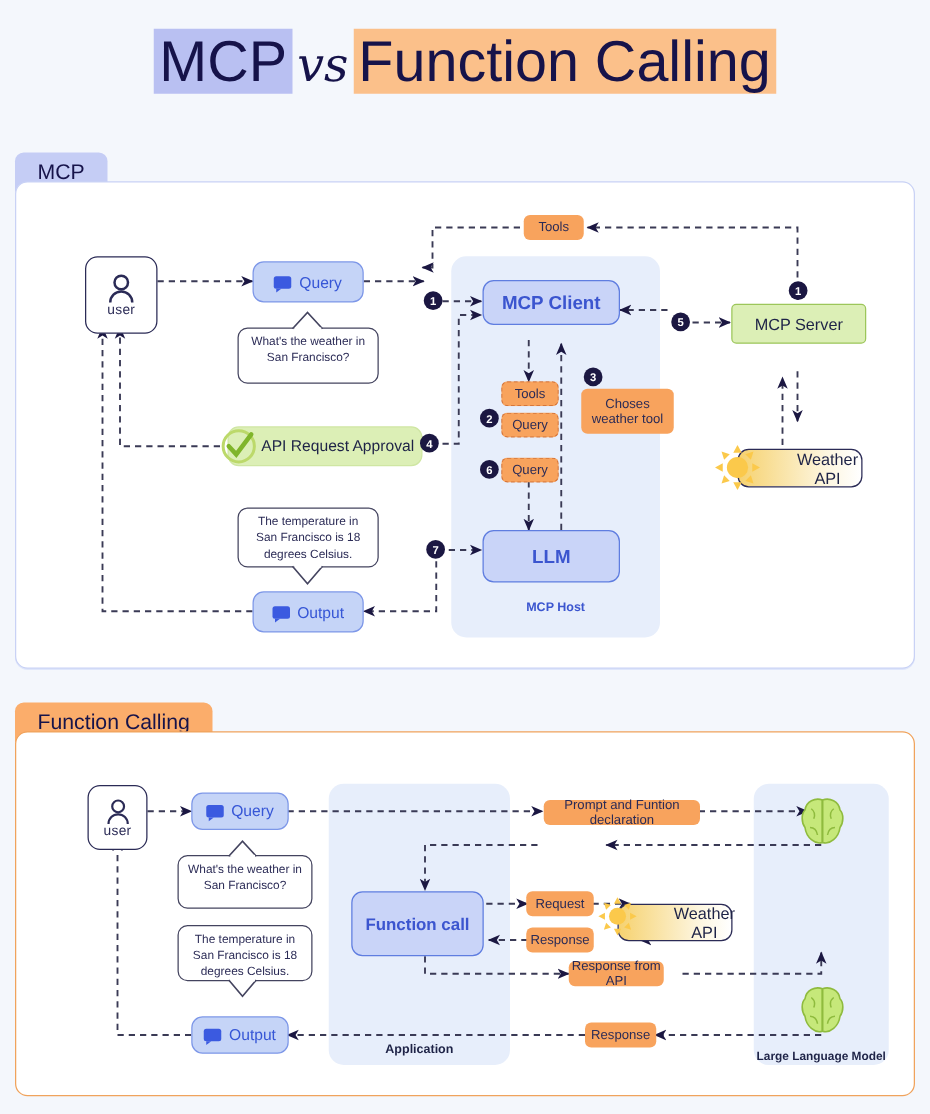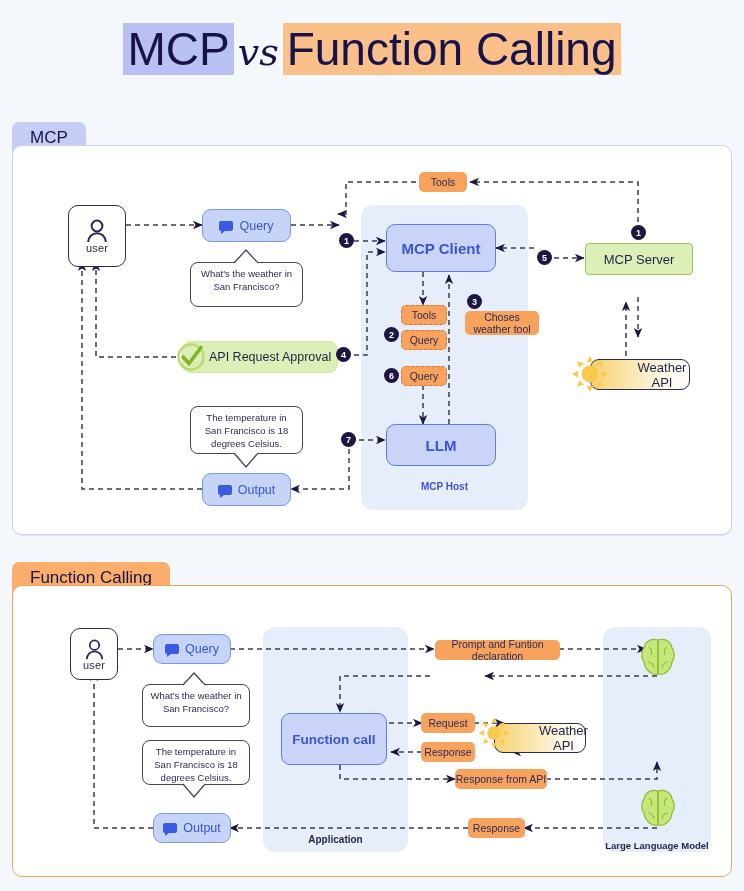--- a/index.html
+++ b/index.html
@@ -174,21 +174,21 @@
 <svg class="wires">
   <path d="M234,453 L246,467 L258,453" fill="#fff" stroke="#44445f" stroke-width="1.3"></path>
   <path d="M236,453 H257" stroke="#fff" stroke-width="2.2"></path>
 </svg>
 
 <div class="node nd-blue" style="left:202px; top:473px; width:89px; height:33px;">
   <span class="chat-ico"></span>
   <span>Output</span>
 </div>
 
-<div class="node nd-blue-strong" style="left:386px; top:224px; width:110px; height:48px;">
+<div class="node nd-blue-strong" style="left:386px; top:224px; width:110px; height:36px;">
   <span>MCP Client</span>
 </div>
 
 <div class="node nd-blue-strong" style="left:386px; top:424px; width:110px; height:42px;">
   <span>LLM</span>
 </div>
 
 <div class="node nd-green" style="left:585px; top:243px; width:108px; height:32px;">
   <span>MCP Server</span>
 </div>
@@ -215,21 +215,21 @@
 </div>
 <div class="node nd-orange" style="left:401px; top:305px; width:46px; height:20px;">
   <span>Tools</span>
 </div>
 <div class="node nd-orange" style="left:401px; top:330px; width:46px; height:20px;">
   <span>Query</span>
 </div>
 <div class="node nd-orange" style="left:401px; top:366px; width:46px; height:20px;">
   <span>Query</span>
 </div>
-<div class="node nd-orange-solid" style="left:465px; top:311px; width:74px; height:24px; line-height:12px;">
+<div class="node nd-orange-solid" style="left:465px; top:311px; width:74px; height:36px; line-height:12px;">
   <span>Choses weather tool</span>
 </div>
 
 <div class="badge" style="left:339px; top:233px;">
     <span>1</span>
   </div>
 <div class="badge" style="left:631px; top:225px;">
     <span>1</span>
   </div>
 <div class="badge" style="left:384px; top:327px;">
@@ -357,18 +357,18 @@
 
 <div class="node nd-orange-solid" style="left:435px; top:640px; width:125px; height:20px;">
   <span>Prompt and Funtion declaration</span>
 </div>
 <div class="node nd-orange-solid" style="left:421px; top:713px; width:54px; height:20px;">
   <span>Request</span>
 </div>
 <div class="node nd-orange-solid" style="left:421px; top:742px; width:54px; height:20px;">
   <span>Response</span>
 </div>
-<div class="node nd-orange-solid" style="left:455px; top:769px; width:92px; height:20px;">
+<div class="node nd-orange-solid" style="left:455px; top:769px; width:76px; height:20px;">
   <span>Response from API</span>
 </div>
 <div class="node nd-orange-solid" style="left:468px; top:818px; width:57px; height:20px;">
   <span>Response</span>
 </div>
 
 </body></html>

